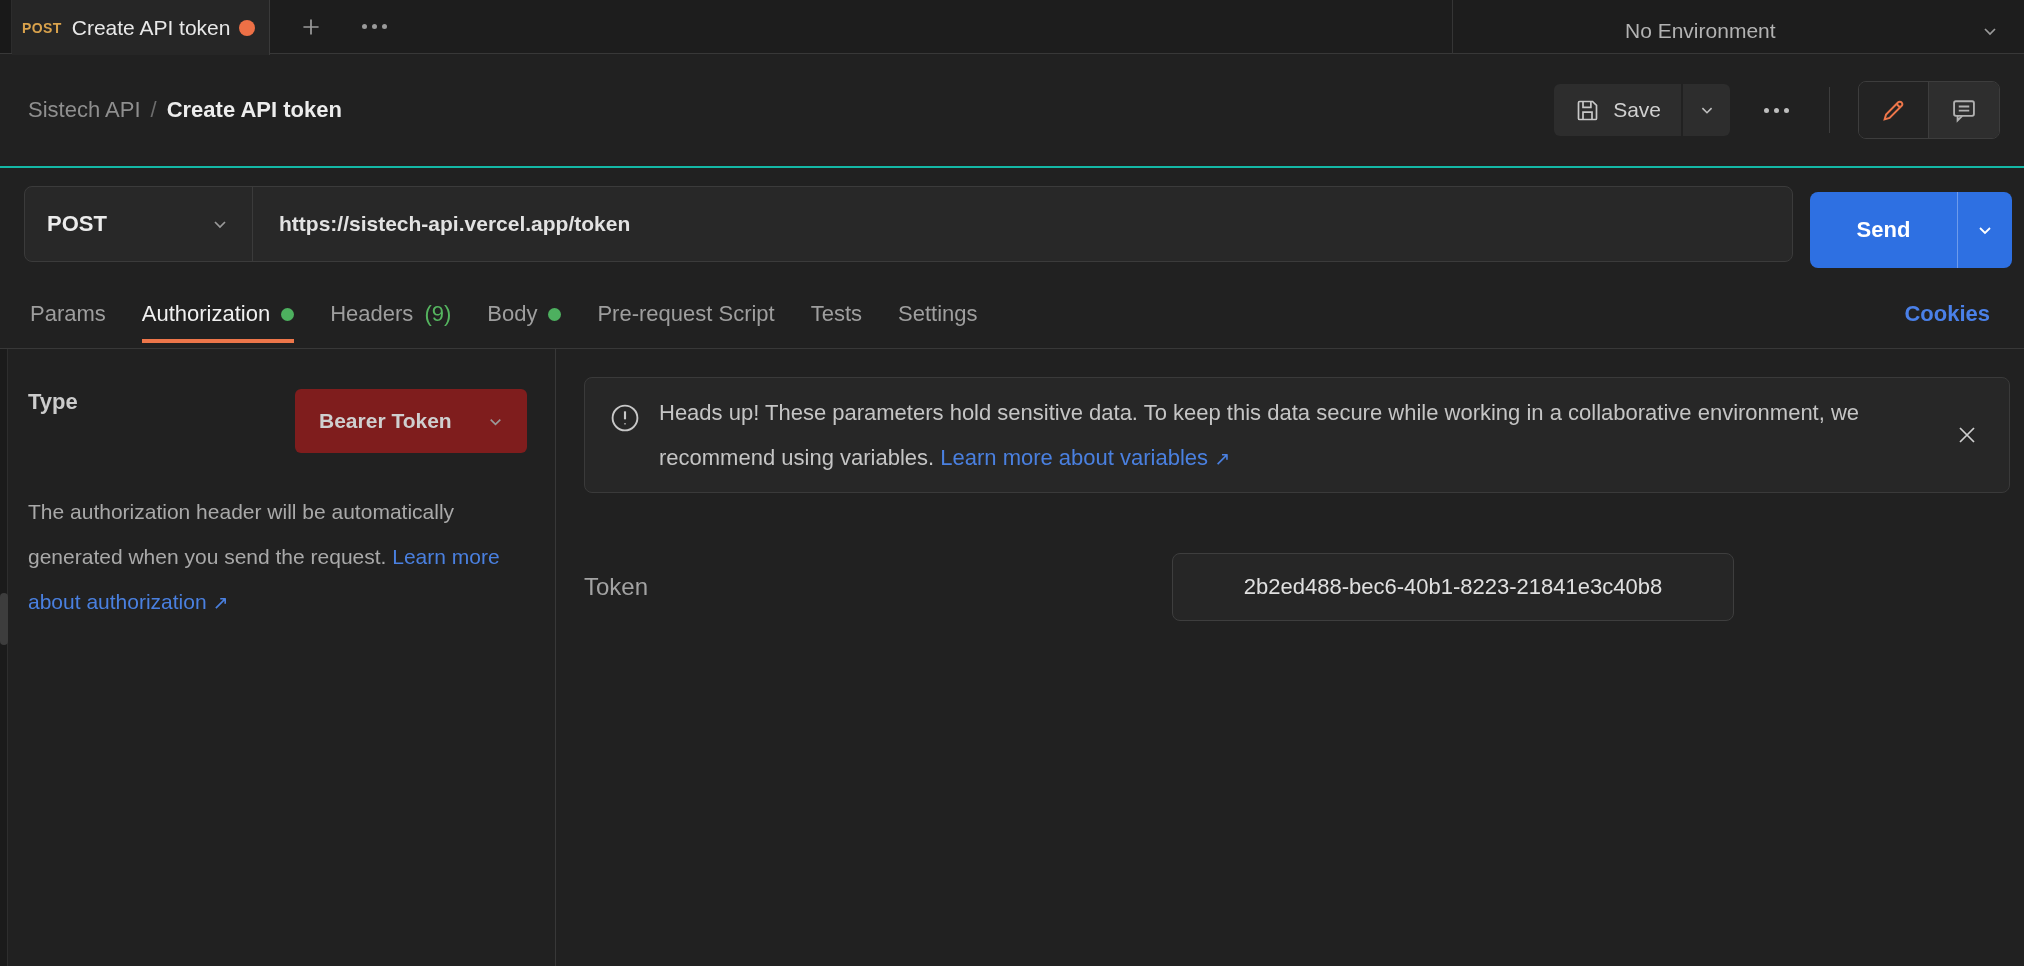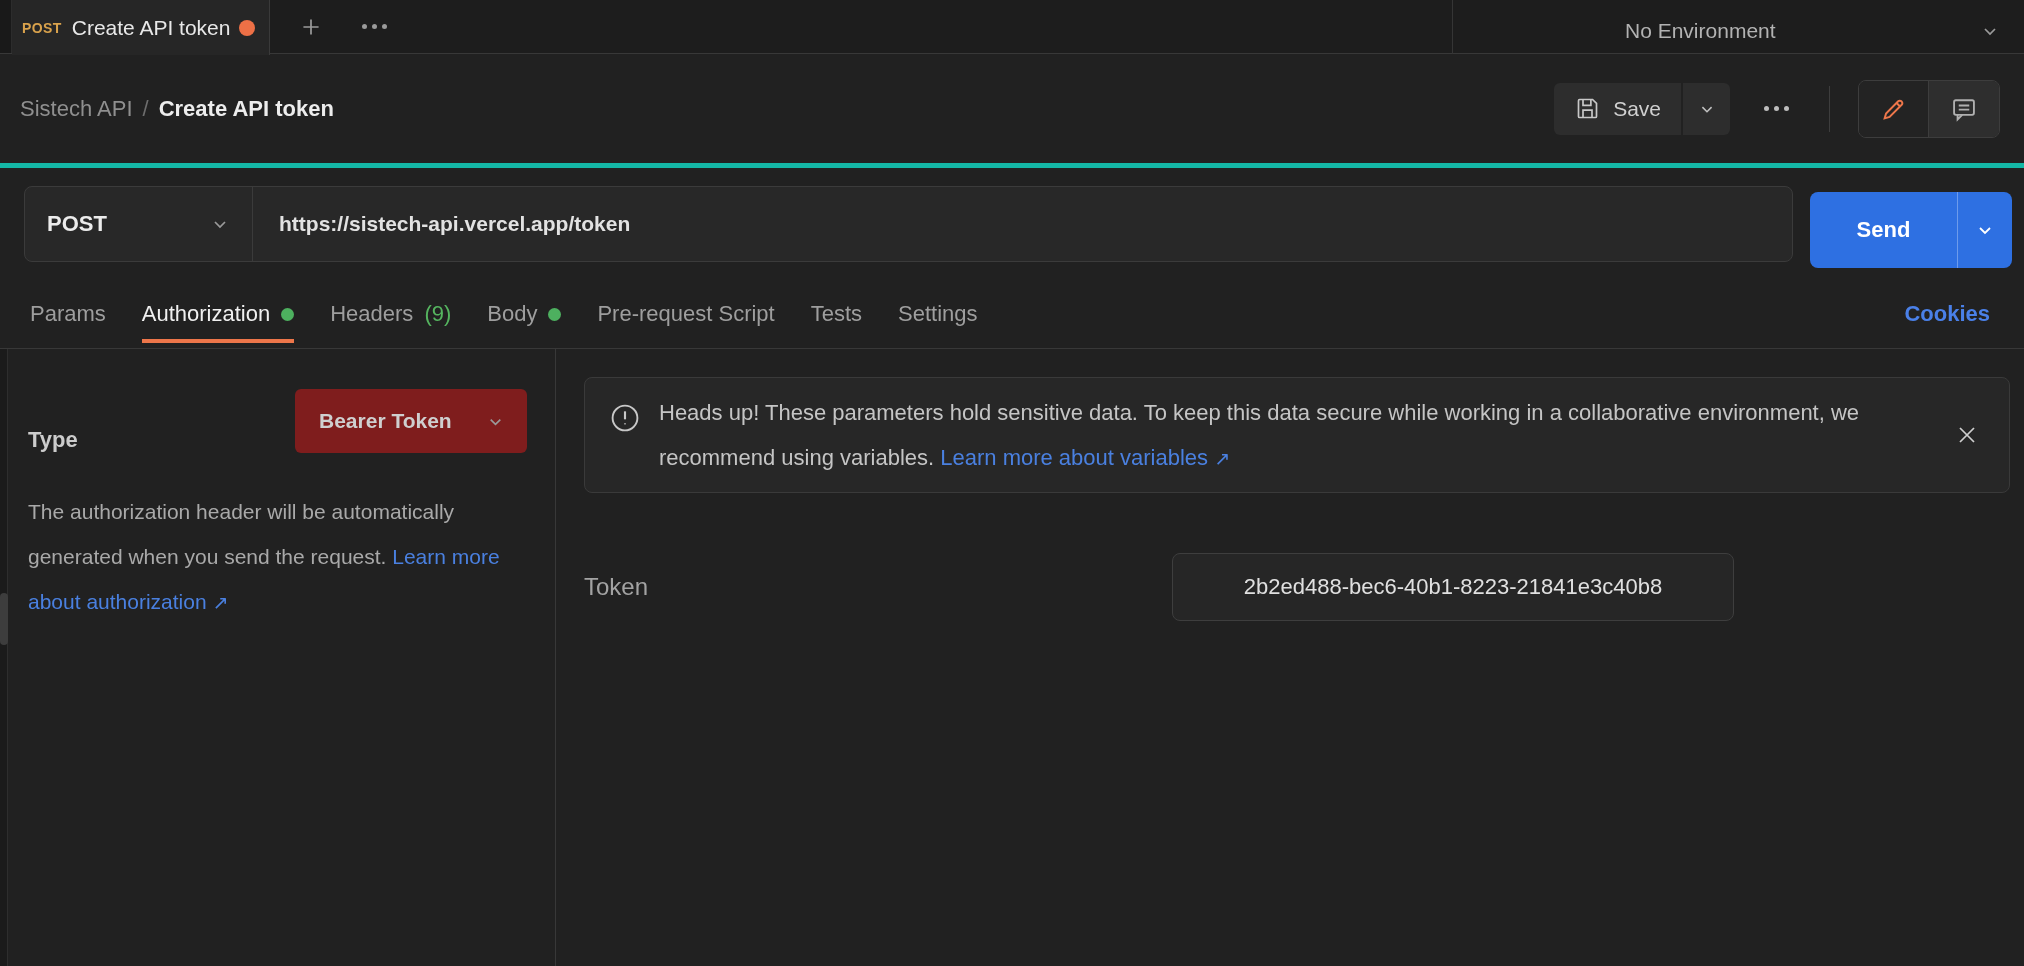--- a/index.html
+++ b/index.html
@@ -17,21 +17,21 @@
   .tab-dot { width:16px; height:16px; border-radius:50%; background:#ed7046; margin-left:auto; }
   .tab-actions { display:flex; align-items:center; gap:30px; padding-left:24px; }
   .icon-btn { background:none; border:none; cursor:pointer; display:flex; align-items:center; justify-content:center; padding:4px; }
   .dots { display:flex; gap:5px; }
   .dots i { width:5px; height:5px; border-radius:50%; background:#9a9a9a; display:block; }
   .env-box { position:absolute; right:4px; top:0; height:54px; width:568px; border-left:1px solid #353535;
     display:flex; align-items:center; padding:8px 18px 0 172px; }
   .env-label { font-size:21px; color:#b2b2b2; flex:1; }
 
   
-  .header { height:114px; border-bottom:5px solid #14b8a6; display:flex; align-items:center; padding:0 24px 0 20px; }
+  .header { height:114px; border-bottom:2px solid #14b8a6; display:flex; align-items:center; padding:0 24px 0 28px; }
   .breadcrumb { font-size:22px; display:flex; align-items:center; gap:10px; }
   .crumb-collection { color:#8f8f8f; }
   .crumb-sep { color:#6d6d6d; }
   .crumb-request { color:#ededed; font-weight:700; }
   .header-right { margin-left:auto; display:flex; align-items:center; }
   .save-btn { height:52px; background:#2d2d2d; border:none; border-radius:6px 0 0 6px; color:#d0d0d0;
     font-size:21px; display:flex; align-items:center; gap:12px; padding:0 20px; cursor:pointer;
     font-family:inherit; }
   .save-chev { height:52px; width:47px; background:#2d2d2d; border:none; border-radius:0 6px 6px 0;
     margin-left:2px; display:flex; align-items:center; justify-content:center; cursor:pointer; }
@@ -69,21 +69,21 @@
   .green-dot { width:13px; height:13px; border-radius:50%; background:#4db05f; display:inline-block; }
   .cookies-link { margin-left:auto; margin-right:34px; align-self:center; font-size:22px; font-weight:700;
     color:#4a80e8; cursor:pointer; }
 
   
   .content { display:flex; height:617px; position:relative; }
   .left-strip { position:absolute; left:0; top:0; width:8px; height:100%; background:#1b1b1b;
     border-right:1px solid #2e2e2e; }
   .left-thumb { position:absolute; left:0; top:244px; width:8px; height:52px; background:#3d3d3d; border-radius:4px; }
   .auth-panel { width:556px; border-right:1px solid #383838; padding:40px 28px 0 28px; }
-  .type-row { display:flex; align-items:flex-end; }
+  .type-row { display:flex; align-items:flex-start; }
   .type-label { width:267px; font-size:22px; font-weight:700; color:#cccccc; }
   .type-select { flex:1; height:64px; background:#7f1d1d; border:none; border-radius:6px; cursor:pointer;
     display:flex; align-items:center; justify-content:space-between; padding:0 20px 0 24px; }
   .type-value { font-size:21px; font-weight:600; color:#cfcfcf; }
   .auth-desc { margin-top:36px; width:475px; font-size:21px; line-height:45px; color:#a9a9a9; }
   .link { color:#4a80e0; cursor:pointer; text-decoration:none; }
   .arrow { font-family:"DejaVu Sans",sans-serif; font-size:19px; color:#4a80e0; }
 
   .auth-content { flex:1; padding:28px 14px 0 28px; }
   .banner { height:116px; background:#272727; border:1px solid #3a3a3a; border-radius:8px;

